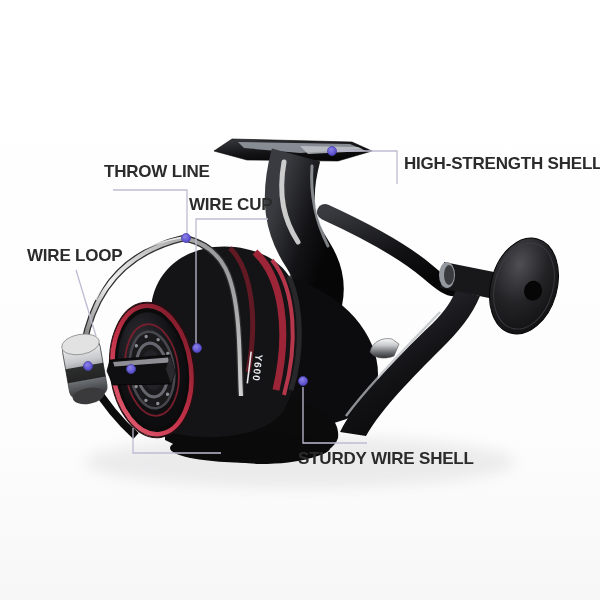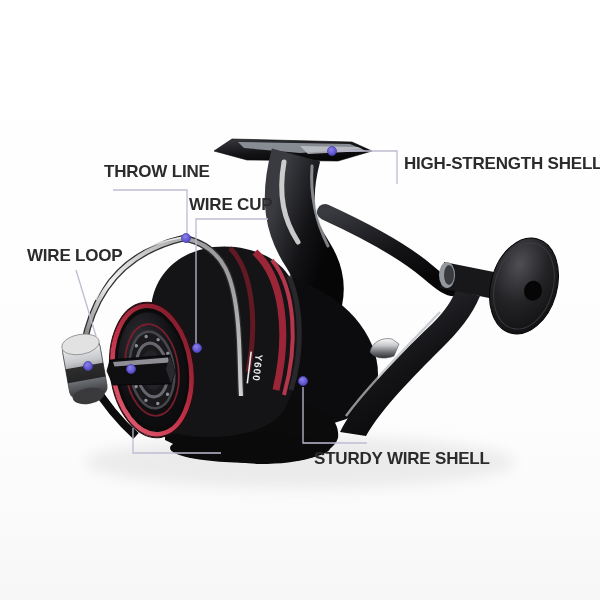--- a/index.html
+++ b/index.html
@@ -189,14 +189,14 @@
 
   <div class="callout-label" style="left:104px;top:163px;">THROW LINE</div>
 
   <div class="callout-label" style="left:189px;top:196px;">WIRE CUP</div>
 
   <div class="callout-label" style="left:27px;top:247px;">WIRE LOOP</div>
 
   <div class="callout-label" style="left:404px;top:155px;">HIGH-STRENGTH SHELL</div>
 
 
-  <div class="callout-label" style="left:314px;top:450px;">STURDY WIRE SHELL</div>
+  <div class="callout-label" style="left:298px;top:450px;">STURDY WIRE SHELL</div>
 </div>
 
 </body></html>

